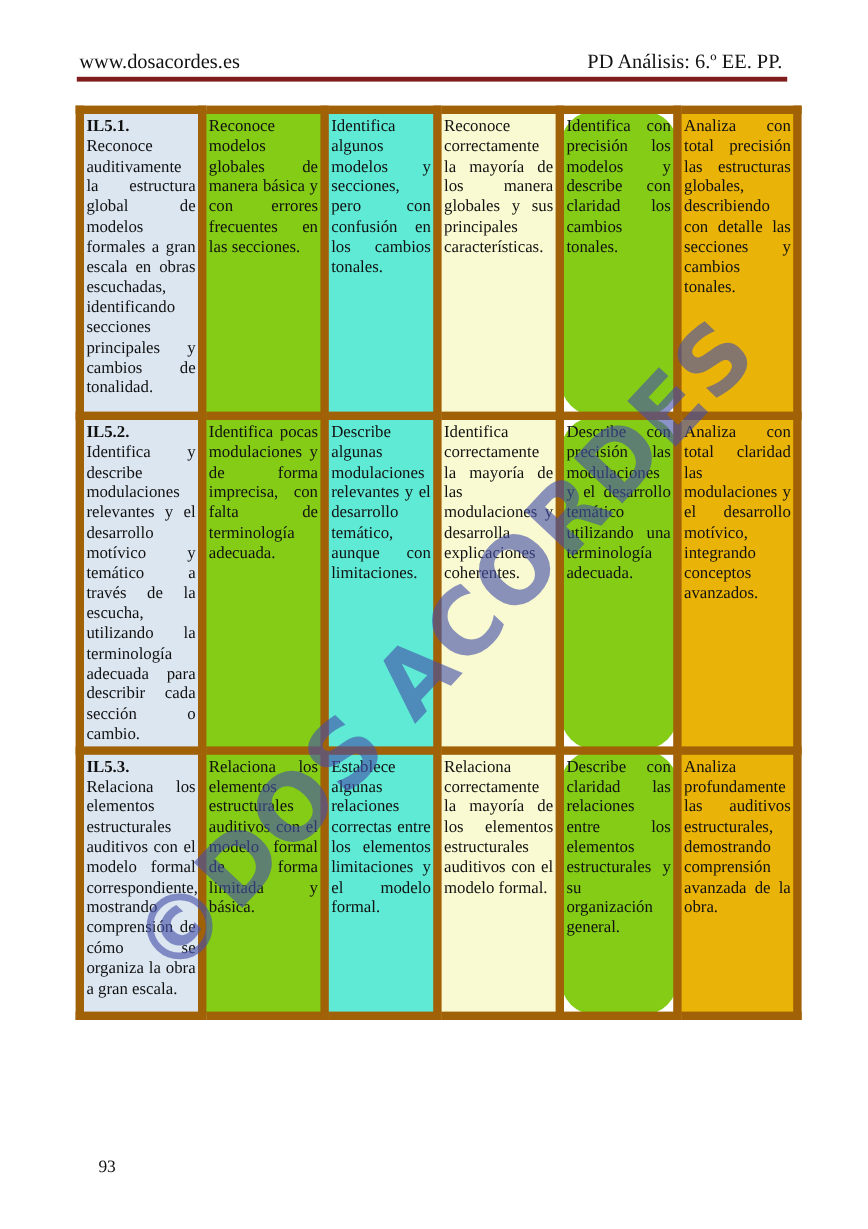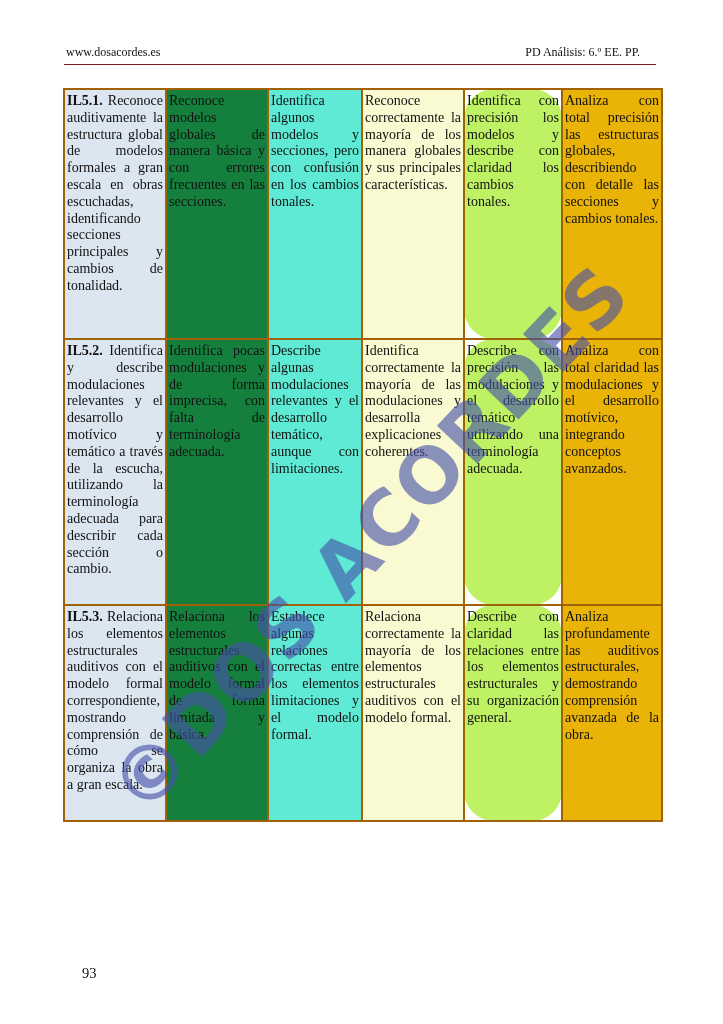--- a/index.html
+++ b/index.html
@@ -2,40 +2,40 @@
 <html><head>
 <meta charset="utf-8">
 <style>
   html, body { margin:0; padding:0; }
   body {
     width:723px; height:1024px; background:#ffffff; position:relative; overflow:hidden;
     font-family:"Liberation Serif","DejaVu Serif",serif; color:#111;
   }
   .header {
     position:absolute; left:64px; top:42px; width:592px; height:22px;
-    border-bottom:1px solid #7f1d1d;
-    font-size:12px; line-height:20px;
+    border-bottom:4px solid #7f1d1d;
+    font-size:17px; line-height:20px;
   }
   .header .left { position:absolute; left:2px; top:0; }
-  .header .right { position:absolute; right:16px; top:0; }
+  .header .right { position:absolute; right:4px; top:0; }
 
   table.rubric {
     position:absolute; left:63px; top:88px;
     border-collapse:collapse; table-layout:fixed; width:598px;
     font-size:14px; line-height:16.8px;
   }
   table.rubric td {
-    border:2px solid #a16207; vertical-align:top; text-align:justify;
+    border:7px solid #a16207; vertical-align:top; text-align:justify;
     padding:3px 2px 0 2px; hyphens:none;
   }
   .c0 { background:#dce6f1; }
-  .c1 { background:#15803d;font-family:Liberation Serif, serif; }
+  .c1 { background:#84cc16;font-family:Liberation Serif, serif; }
   .c2 { background:#5eead4; }
   .c3 { background:#fafad2; }
-  .c4 { background:#bef264;border-radius:30px; }
+  .c4 { background:#84cc16;border-radius:30px; }
   .c5 { background:#eab308; }
   .code { font-weight:bold; }
   tr.r1 td { height:245px; }
   tr.r2 td { height:261px;margin-top:14px; }
   tr.r3 td { height:211px; }
 
   .watermark {
     position:absolute; left:70px; top:490px;
     transform-origin:0 0; transform:rotate(-46.5deg);
     font-family:"DejaVu Sans","Liberation Sans",sans-serif;

